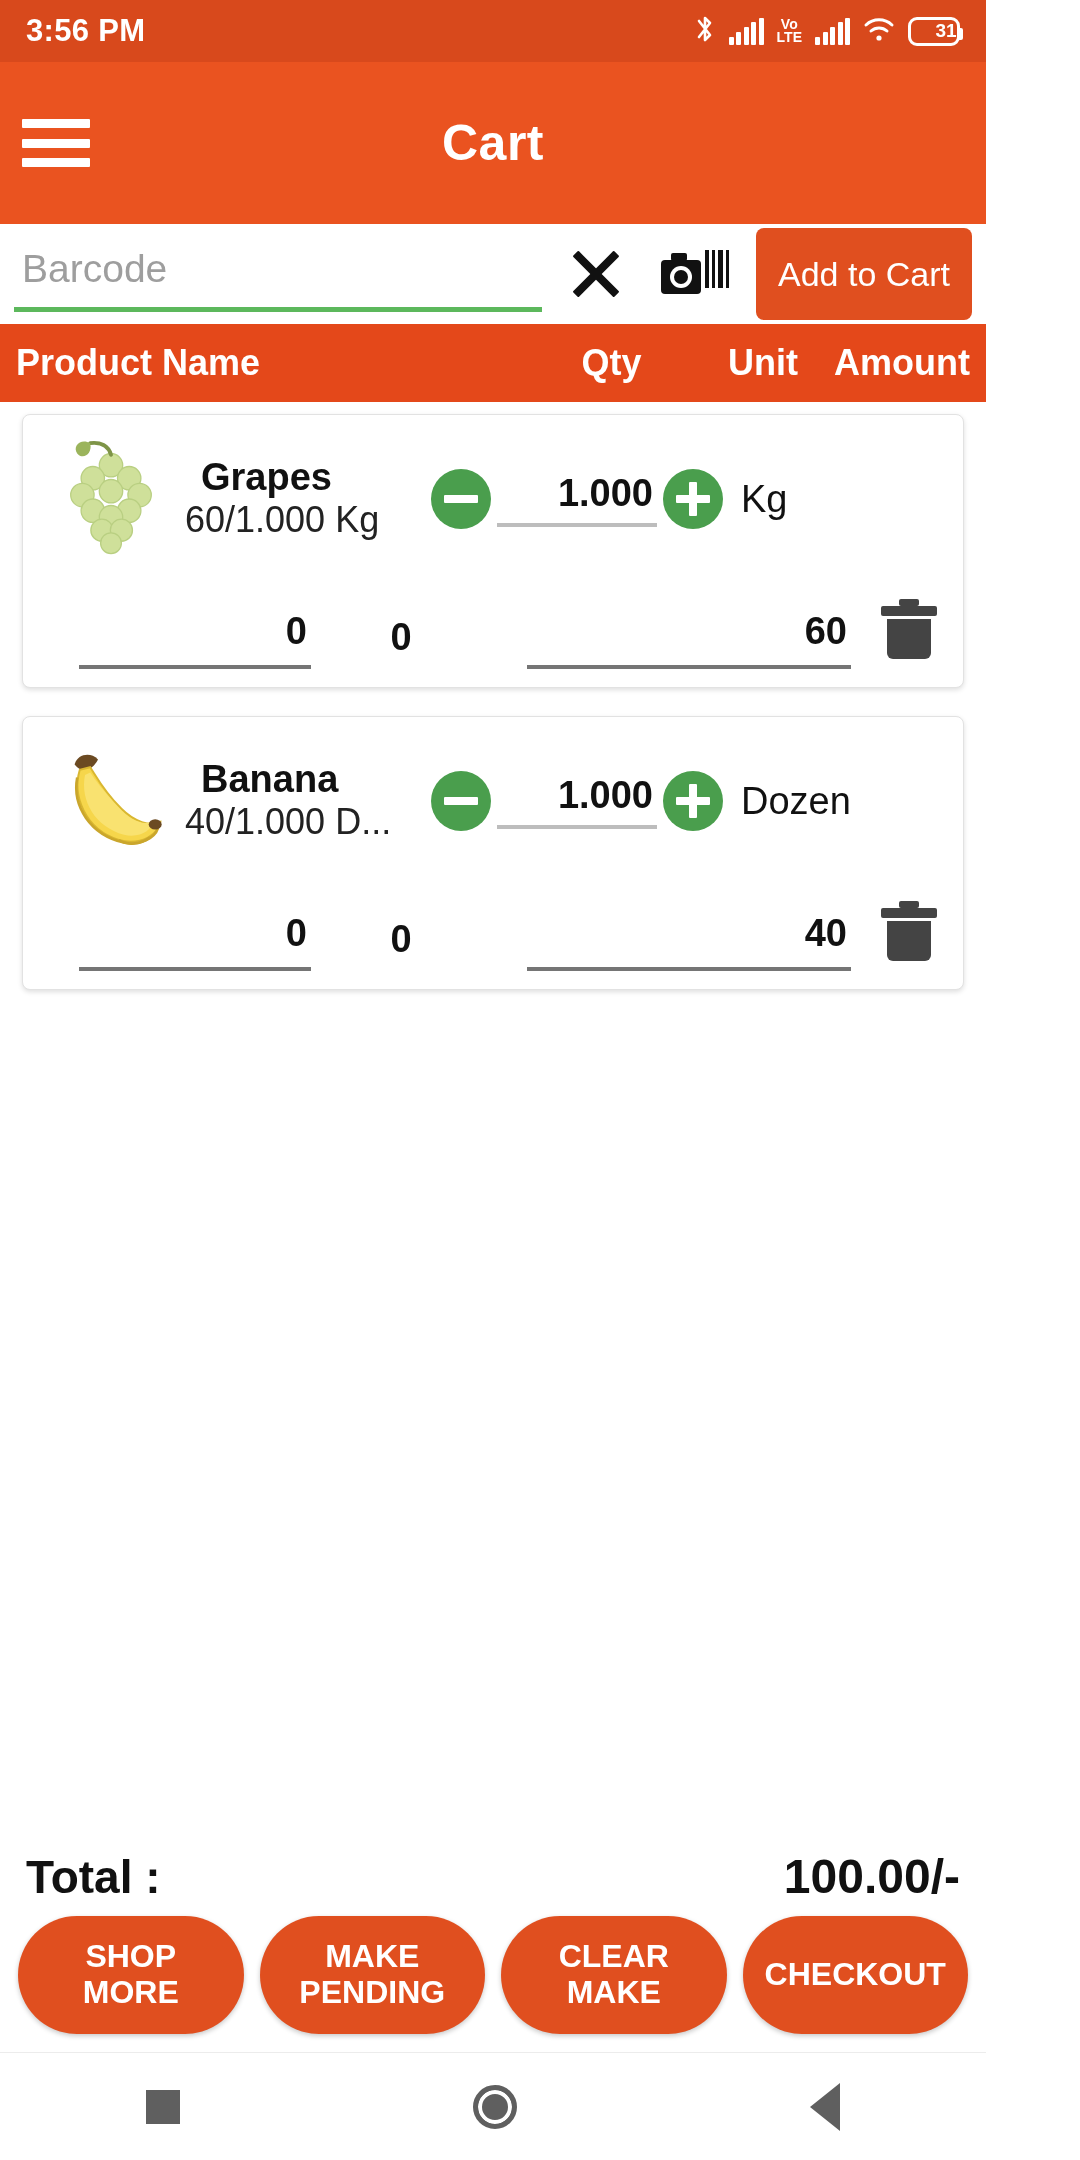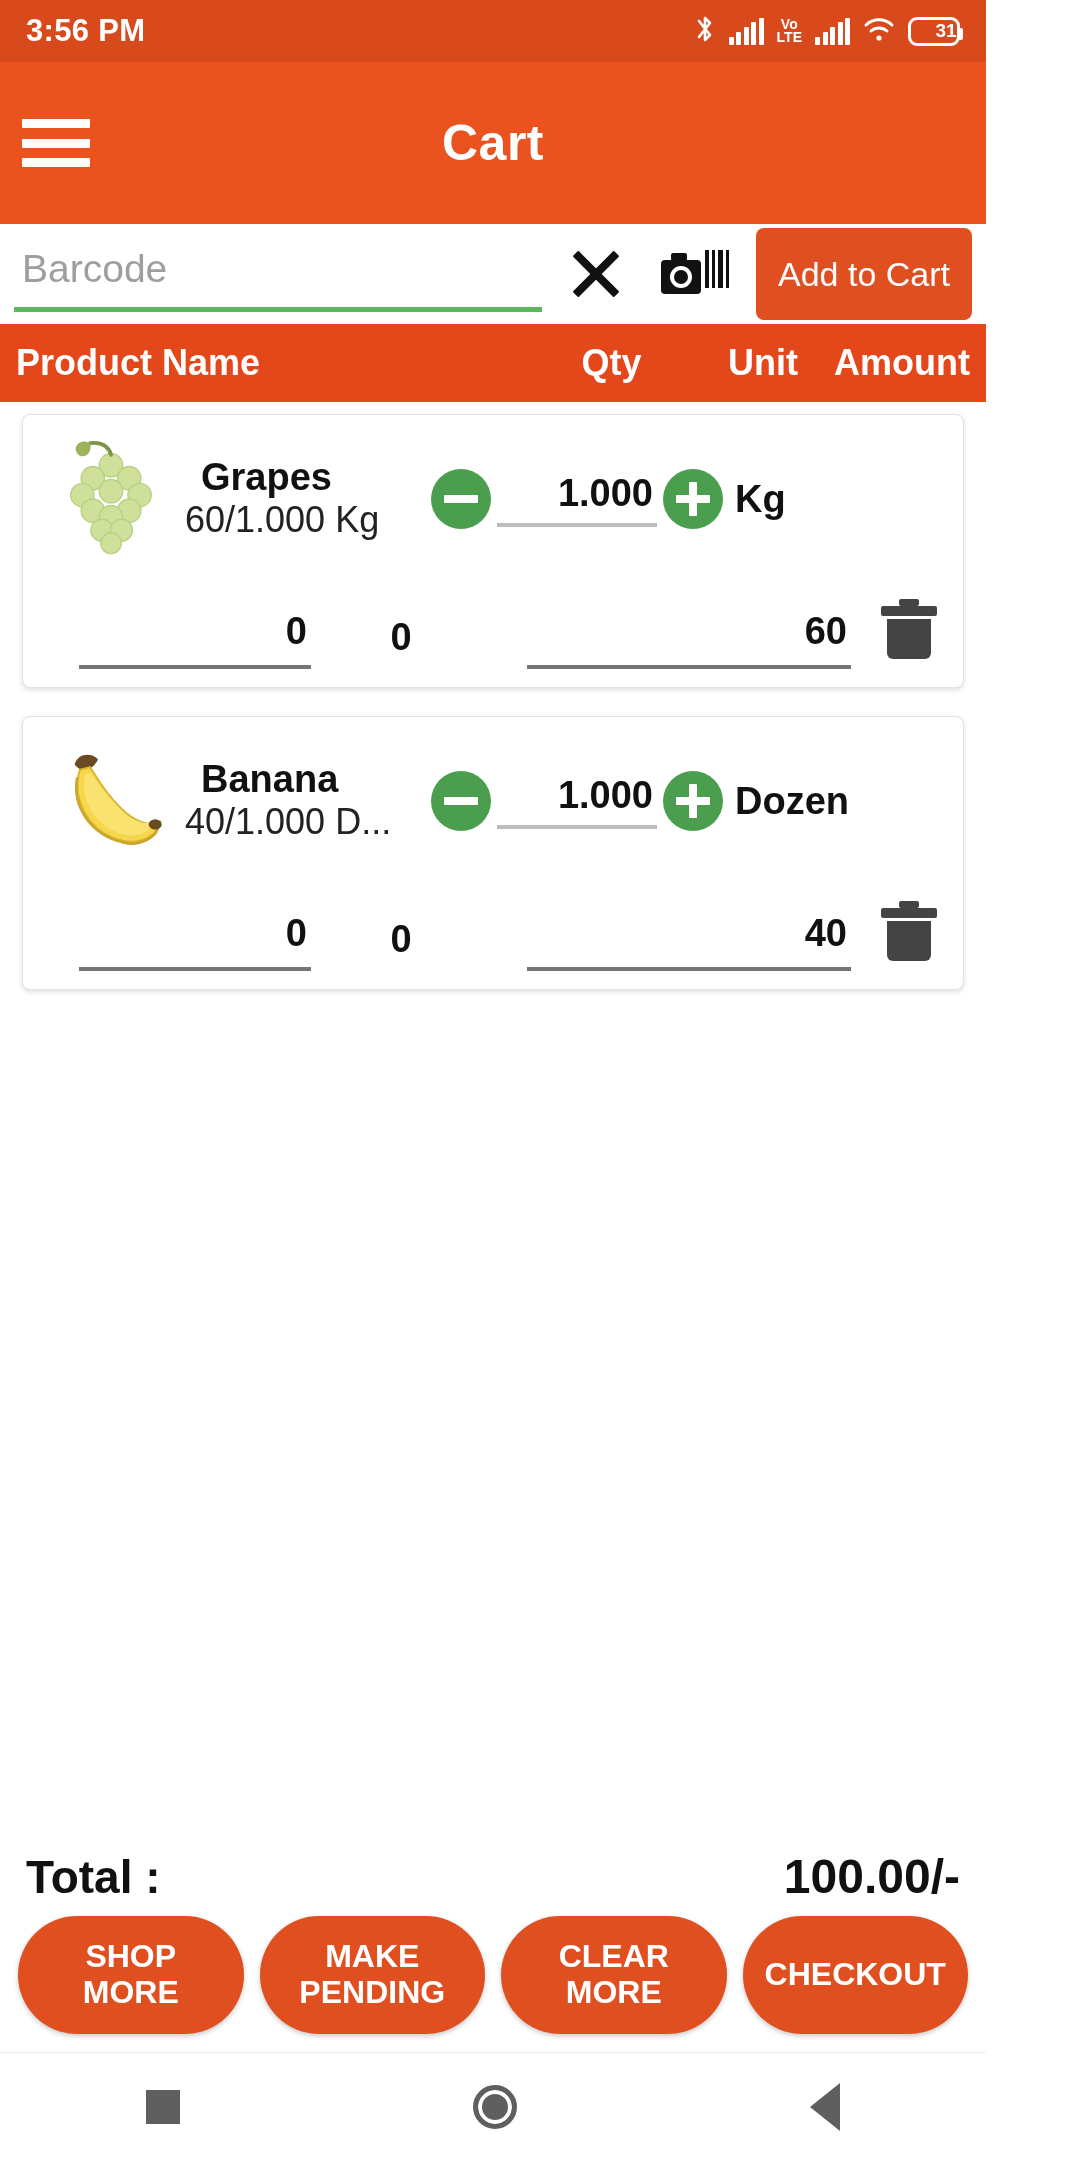--- a/index.html
+++ b/index.html
@@ -112,21 +112,21 @@
   .circle-btn .v { width:8px; height:34px; background:#fff; border-radius:1px; position:absolute; }
 
   .qty-box { width:160px; margin:0 6px; position:relative; }
   .qty-val {
     width:100%; text-align:right; font-size:38px; font-weight:bold; color:#111;
     border:none; outline:none; background:transparent; padding:0 4px 8px 0;
     font-family:"Liberation Sans", sans-serif;
   }
   .qty-underline { height:4px; background:#bdbdbd; width:100%; }
 
-  .unit-label { font-size:38px; font-weight:bold; color:#111; margin-left:12px; white-space:nowrap; }
+  .unit-label { font-size:38px; font-weight:normal; color:#111; margin-left:18px; white-space:nowrap; }
 
   .card-bottom { display:flex; align-items:flex-end; height:90px; margin-top:10px; }
   .field-underline { height:4px; background:#757575; width:100%; margin-top:6px; }
   .disc-box { width:232px; margin-left:38px; }
   .disc-val {
     width:100%; text-align:right; font-size:38px; font-weight:bold; color:#111;
     border:none; outline:none; background:transparent; padding:0 4px 6px 0;
     font-family:"Liberation Sans", sans-serif;
   }
   .mid-zero { width:180px; text-align:center; font-size:38px; font-weight:bold; color:#111; padding-bottom:10px; }
@@ -367,21 +367,21 @@
     <div class="total-row">
       <div class="total-label">Total :</div>
       <div class="total-value">100.00/-</div>
     </div>
     <div class="action-row">
       <button class="action-btn">SHOP
 MORE</button>
       <button class="action-btn">MAKE
 PENDING</button>
       <button class="action-btn">CLEAR
-MORE</button>
+MAKE</button>
       <button class="action-btn">CHECKOUT</button>
     </div>
   </div>
 
   <div class="navbar">
     <div class="nav-recents"></div>
     <div class="nav-home"></div>
     <div class="nav-back"></div>
   </div>
 

